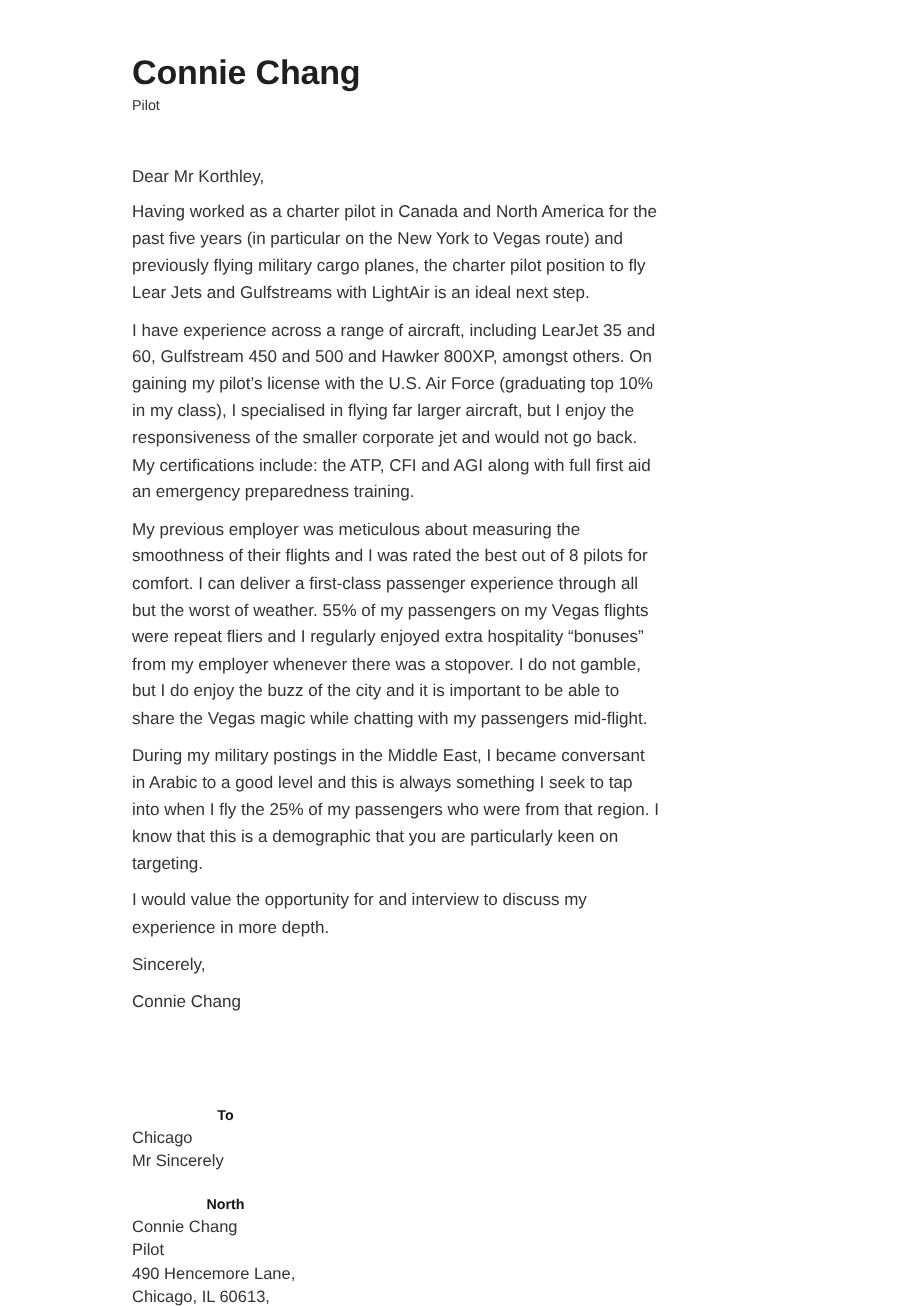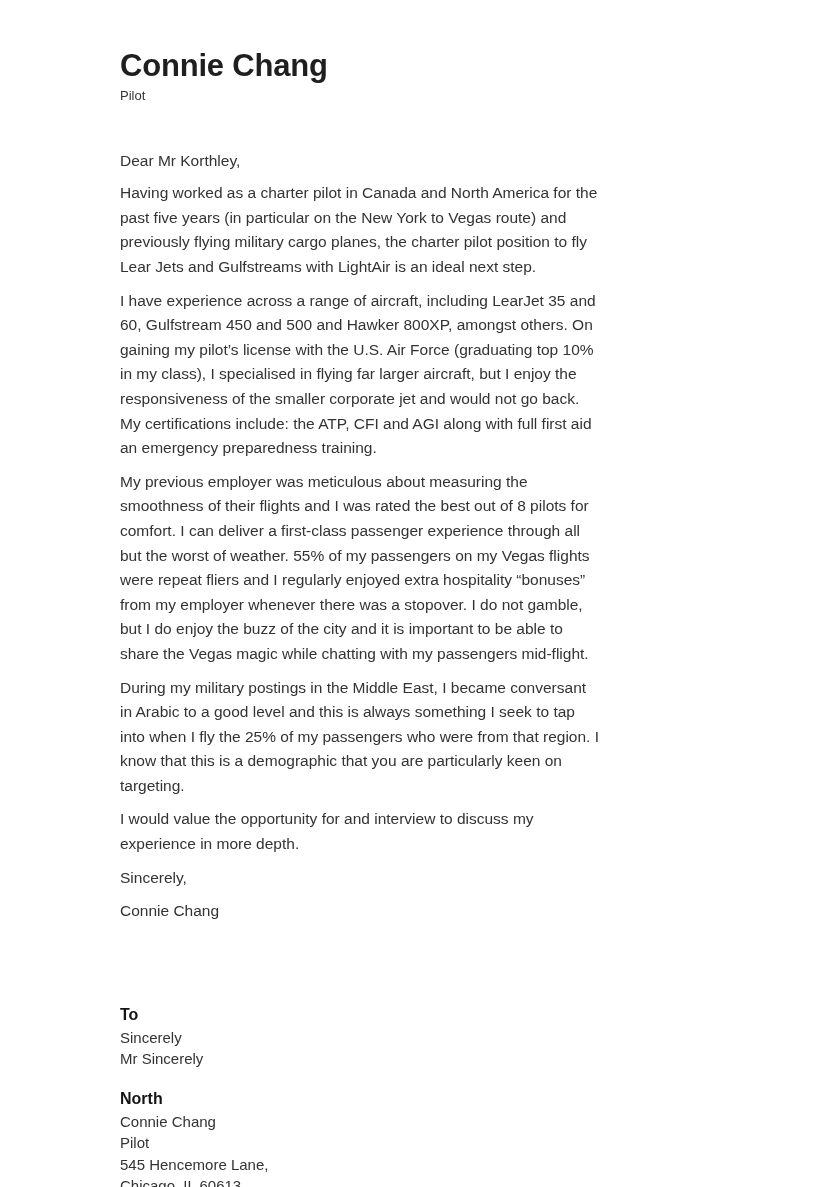--- a/index.html
+++ b/index.html
@@ -52,24 +52,25 @@
     color: #333333;
     margin-bottom: 9px;
   }
   .letter p.salutation {
     margin-bottom: 8px;
   }
   .letter p.closing {
     margin-top: 0;
   }
   .side-heading {
-    font-size: 16px;
+    font-size: 13px;
     font-weight: 700;
     color: #141414;
     margin-bottom: 3px;
+    text-align: center;
   }
   .side-block {
     margin-bottom: 20px;
   }
   .side-line {
     font-size: 15px;
     line-height: 21.5px;
     color: #333333;
   }
   .side-email {
@@ -103,29 +104,29 @@
       <p class="closing">Sincerely,</p>
       <p>Connie Chang</p>
     </div>
 
     <div class="gap-col"></div>
 
     <div class="side-col">
 
       <div class="side-block">
         <div class="side-heading">To</div>
-        <div class="side-line">Sincerely</div>
+        <div class="side-line">Chicago</div>
         <div class="side-line">Mr Sincerely</div>
       </div>
 
       <div class="side-block">
         <div class="side-heading">North</div>
         <div class="side-line">Connie Chang</div>
         <div class="side-line">Pilot</div>
-        <div class="side-line">545 Hencemore Lane,</div>
+        <div class="side-line">490 Hencemore Lane,</div>
         <div class="side-line">Chicago, IL 60613, United States</div>
         <div class="side-line">(312) 459-3744</div>
         <a class="side-email" href="#">chang_vgds9@seek.com</a>
       </div>
 
     </div>
 
   </div>
 
 </div>

